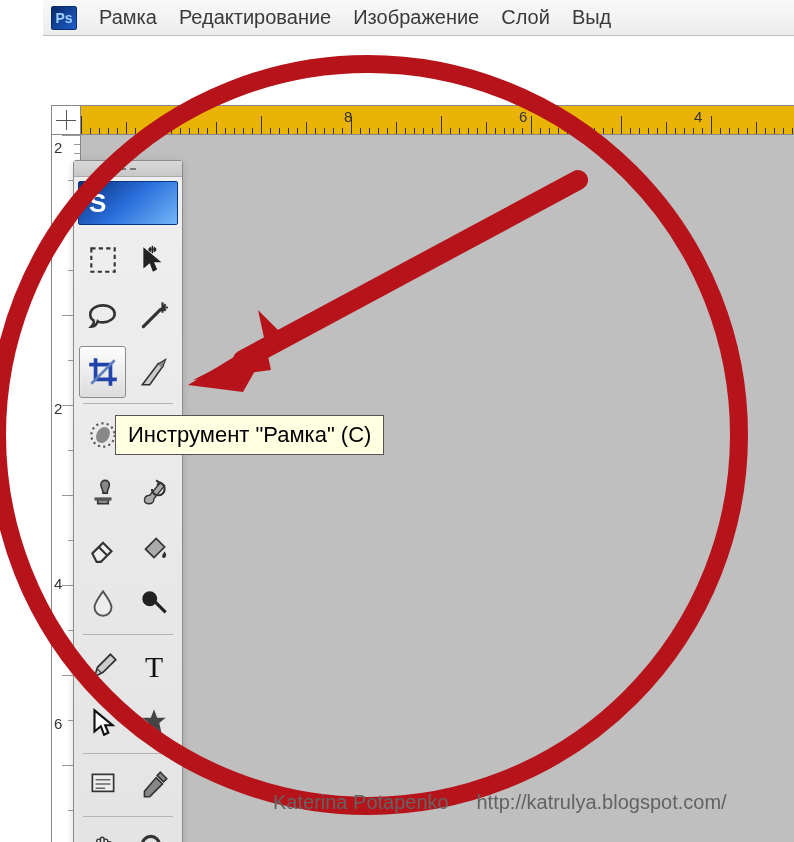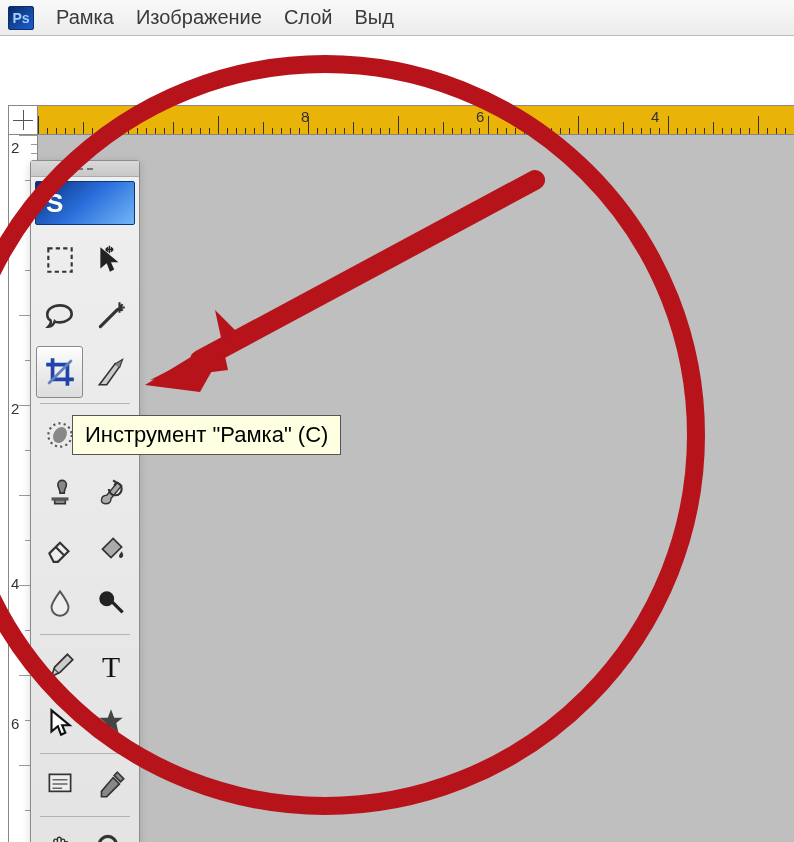--- a/index.html
+++ b/index.html
@@ -5,21 +5,21 @@
   * { box-sizing: border-box; margin: 0; padding: 0; }
   body {
     width: 794px;
     height: 842px;
     overflow: hidden;
     font-family: Tahoma, Arial, sans-serif;
     font-size: 17px;
     background: #fff;
     position: relative;
   }
-  .window { position: absolute; inset: 0; }
+  .window { position: absolute; inset: 0; margin-left: 43px; }
 
   
   .menubar {
     height: 36px;
     background: linear-gradient(#f9f9f9, #ececec);
     border-bottom: 1px solid #bcbcbc;
     display: flex;
     align-items: center;
     gap: 22px;
     padding-left: 8px;
@@ -207,20 +207,21 @@
 
 </style>
 </head>
 <body>
 
 <div class="window">
 
   <div class="menubar">
     <div class="ps-logo">Ps</div>
     <span class="menuitem">Рамка</span>
+    <span class="menuitem">Редактирование</span>
     <span class="menuitem">Изображение</span>
     <span class="menuitem">Слой</span>
     <span class="menuitem">Выд</span>
   </div>
 
 
   <div class="ruler-corner"></div>
   <div class="ruler-h">
     <span class="tlabel" style="left:88px">10</span>
     <span class="tlabel" style="left:263px">8</span>
@@ -540,14 +541,19 @@
 
   <div class="tooltip">Инструмент "Рамка" (C)</div>
 
   <div class="anno"></div>
   <svg class="arrow" viewBox="0 0 410 240">
     <line x1="395" y1="20" x2="60" y2="200" stroke="#b7131a" stroke-width="20" stroke-linecap="round"></line>
     <polygon points="10,220 100,175 75,150 88,210" fill="#b7131a"></polygon>
     <polygon points="5,225 95,170 60,232" fill="#b7131a"></polygon>
   </svg>
 
+  <div class="water">
+    <span>Katerina Potapenko</span>
+    &nbsp;&nbsp;&nbsp;
+    <span>http://katrulya.blogspot.com/</span>
+  </div>
 
 </div>
 
 </body></html>

